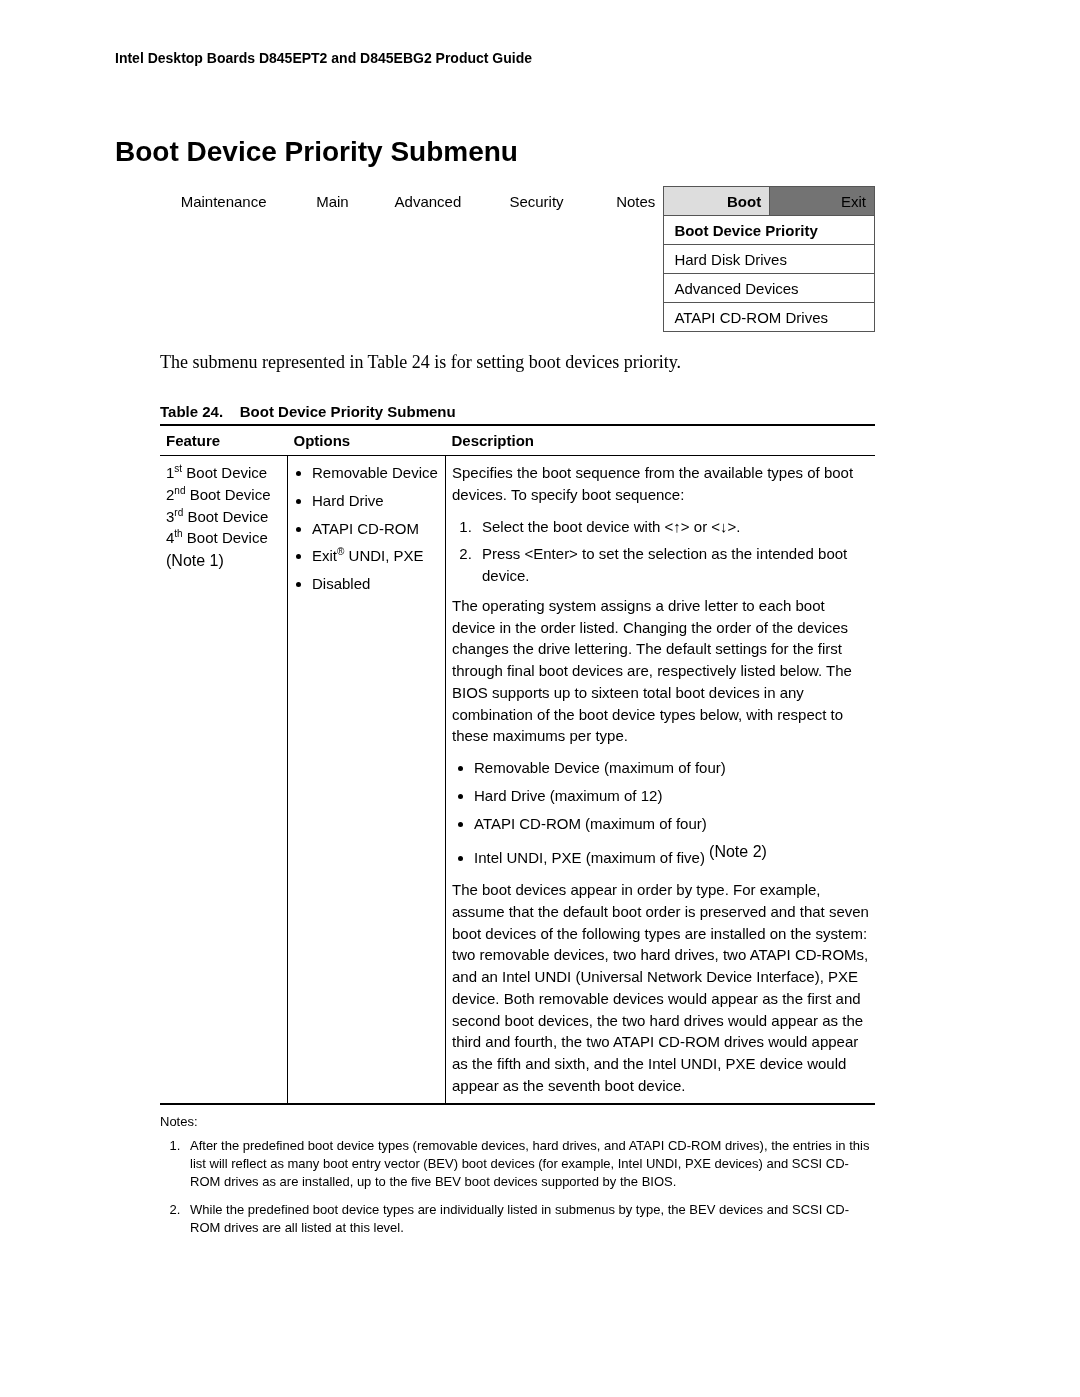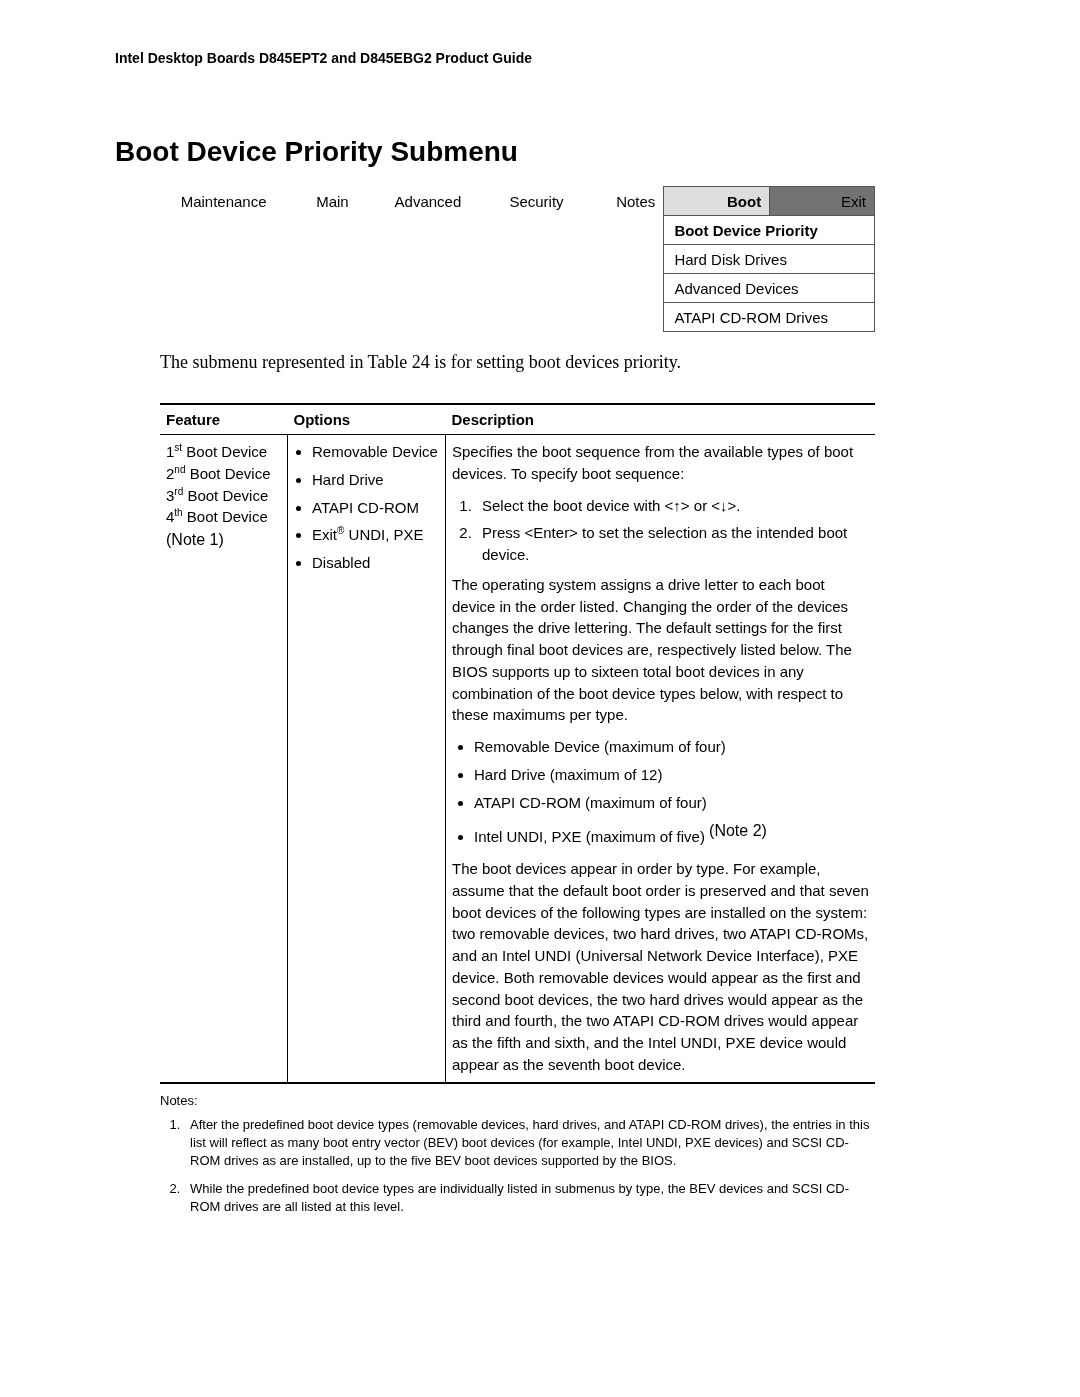--- a/index.html
+++ b/index.html
@@ -182,20 +182,24 @@
         </tr>
     <tr>
           <td class="nb" colspan="5"></td>
           <td class="sub" colspan="2">ATAPI CD-ROM Drives</td>
         </tr>
   </tbody>
     </table>
 
   <div class="intro">The submenu represented in Table 24 is for setting boot devices priority.</div>
 
+  <div class="table-caption">
+    <span>Table 24.</span>&nbsp;&nbsp;&nbsp;
+    <span>Boot Device Priority Submenu</span>
+  </div>
 
   <table class="content-table">
     <tbody>
         <tr>
       <th>Feature</th>
       <th>Options</th>
       <th>Description</th>
     </tr>
     <tr class="bottom">
       <td class="feature-col">

